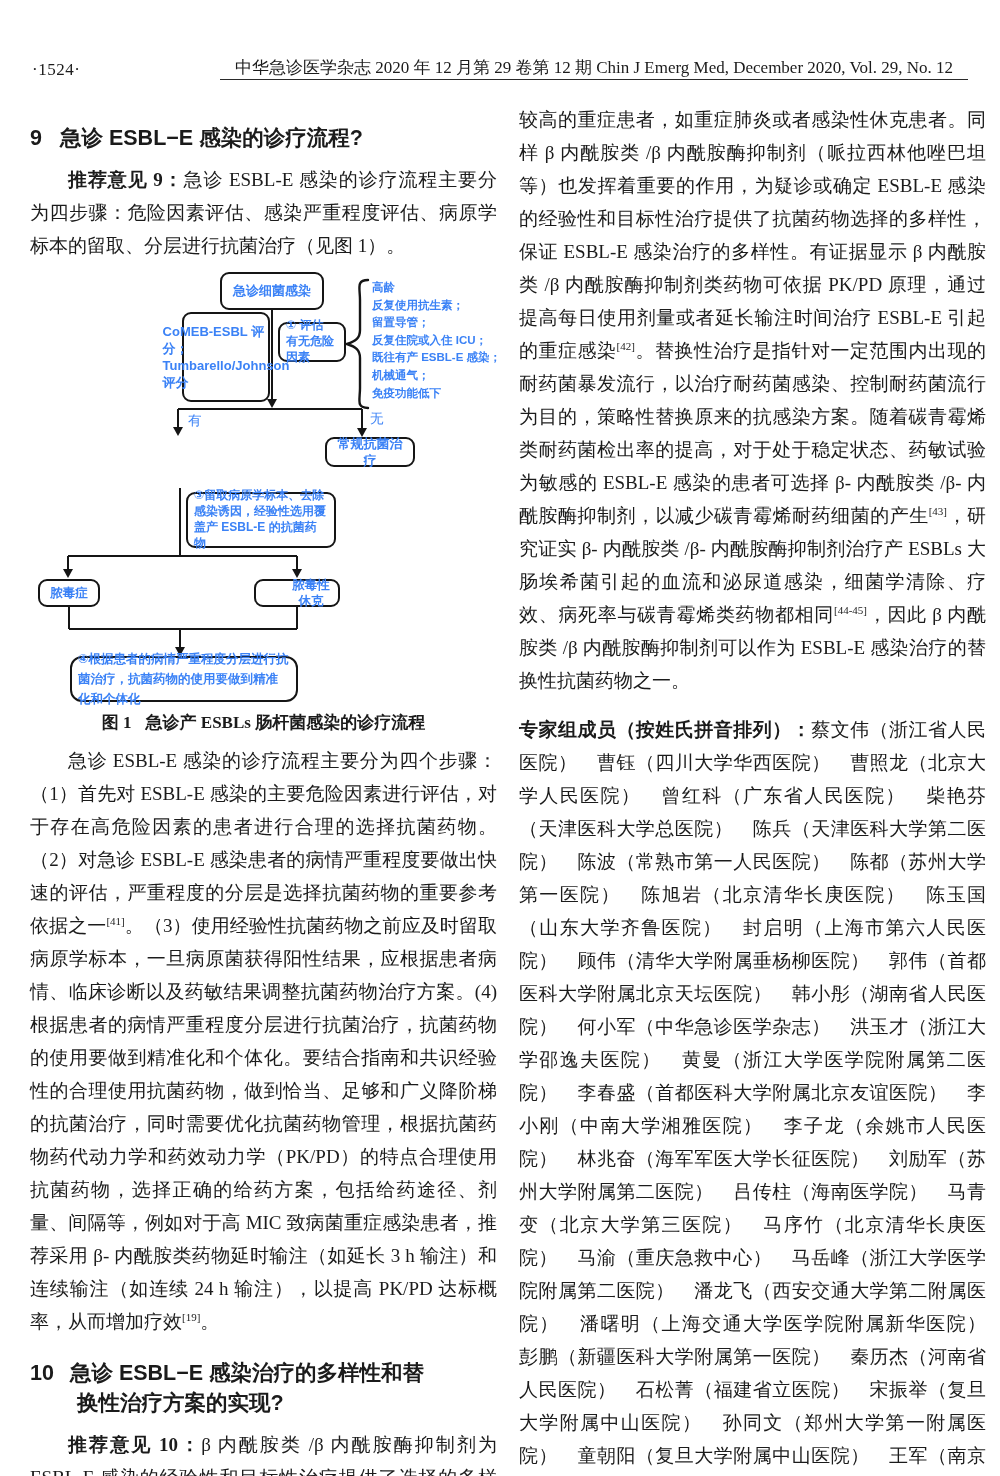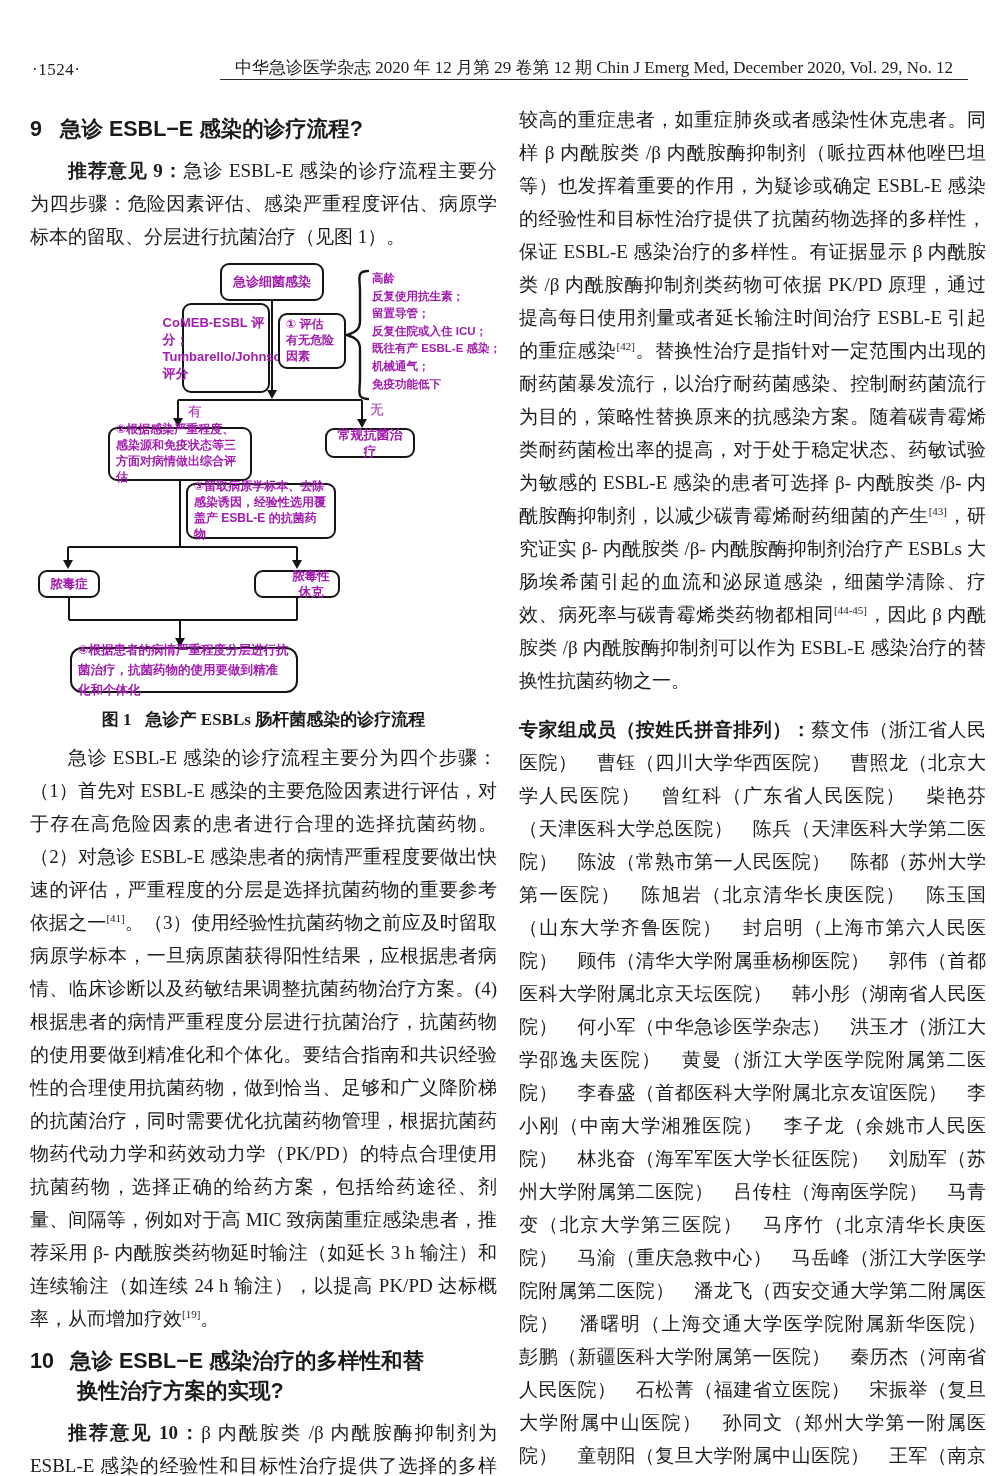--- a/index.html
+++ b/index.html
@@ -12,27 +12,27 @@
   
   .col{position:absolute;top:103px;width:467px;font-size:19px;line-height:33px;text-align:justify;}
   .col-left{left:30px;}
   .col-right{left:519px;}
   p{margin:0;}
   .indent{text-indent:2em;}
   sup{font-size:11px;line-height:0;}
   b{font-weight:bold;}
   
   .h-sec{font-family:"Liberation Sans","DejaVu Sans",sans-serif;font-weight:bold;font-size:21.5px;
-         line-height:30px;text-align:left;margin:11px 0 10px 0;}
+         line-height:30px;text-align:left;margin:20px 0 10px 0;}
   .h-sec .num{margin-right:18px;}
   .h-wrap2{padding-left:47px;text-indent:-47px;}
   .h-wrap2 .num{margin-right:16px;text-align:right;}
   
-  .fig{position:relative;width:470px;height:442px;margin:4px 0 8px 0;
-       font-family:"Liberation Sans","DejaVu Sans",sans-serif;color:#a21caf;text-align:left;}
+  .fig{position:relative;width:470px;height:442px;margin:4px 0 2px 0;
+       font-family:"Liberation Sans","DejaVu Sans",sans-serif;color:#3b82f6;text-align:left;}
   .fig svg{position:absolute;left:0;top:0;}
   .node{position:absolute;box-sizing:border-box;border:2px solid #151515;border-radius:9px;background:#fff;
         font-weight:600;display:flex;align-items:center;justify-content:center;text-align:left;
         line-height:1.32;padding:3px 6px;}
   .node.center{text-align:center;}
   .lbl{position:absolute;font-weight:500;font-size:13.5px;line-height:1;}
   .risklist{position:absolute;left:342px;top:13px;font-size:11.5px;font-weight:600;line-height:17.6px;white-space:nowrap;}
   .caption{text-align:center;font-weight:bold;font-size:17px;line-height:26px;margin:2px 0 8px 0;text-indent:0;}
   .caption .cap-label{margin-right:14px;}
   .expgap{height:16px;}
@@ -77,33 +77,32 @@
           <polygon points="143,161 153,161 148,170"></polygon>
           <polygon points="327,162 337,162 332,171"></polygon>
           <polygon points="33,303 43,303 38,312"></polygon>
           <polygon points="262,303 272,303 267,312"></polygon>
           <polygon points="145,381 155,381 150,390"></polygon>
         </g>
       </svg>
 
       <div class="node center" style="left:190px;top:6px;width:104px;height:38px;font-size:13px;">急诊细菌感染</div>
       <div class="node" style="left:152px;top:46px;width:88px;height:90px;font-size:13px;">CoMEB-ESBL 评分；Tumbarello/Johnson 评分</div>
-      <div class="node" style="left:248px;top:56px;width:68px;height:56px;font-size:12px;">① 评估 有无危险 因素</div>
+      <div class="node" style="left:248px;top:56px;width:68px;height:40px;font-size:12px;">① 评估 有无危险 因素</div>
       <div class="risklist">
           <div>高龄</div>
           <div>反复使用抗生素；</div>
           <div>留置导管；</div>
           <div>反复住院或入住 ICU；</div>
           <div>既往有产 ESBL-E 感染；</div>
           <div>机械通气；</div>
           <div>免疫功能低下</div>
         </div>
       <span class="lbl" style="left:158px;top:148px;">有</span>
       <span class="lbl" style="left:340px;top:146px;">无</span>
-      <div class="node" style="left:78px;top:170px;width:144px;height:54px;font-size:12px;">②根据感染严重程度、感染源和免疫状态等三方面对病情做出综合评估</div>
       <div class="node center" style="left:295px;top:171px;width:90px;height:30px;font-size:13px;">常规抗菌治疗</div>
       <div class="node" style="left:156px;top:226px;width:150px;height:56px;font-size:12px;">③留取病原学标本、去除感染诱因，经验性选用覆盖产 ESBL-E 的抗菌药物</div>
       <div class="node center" style="left:8px;top:313px;width:62px;height:28px;font-size:12.5px;">脓毒症</div>
       <div class="node center" style="left:224px;top:313px;width:86px;height:28px;font-size:12.5px;padding-left:34px;">脓毒性休克</div>
       <div class="node" style="left:40px;top:390px;width:228px;height:46px;font-size:12.5px;line-height:1.6;border-radius:12px;">④根据患者的病情严重程度分层进行抗菌治疗，抗菌药物的使用要做到精准化和个体化</div>
     </div>
 
     <div class="caption">
       <span class="cap-label">图 1</span><span>急诊产 ESBLs 肠杆菌感染的诊疗流程</span>
     </div>

